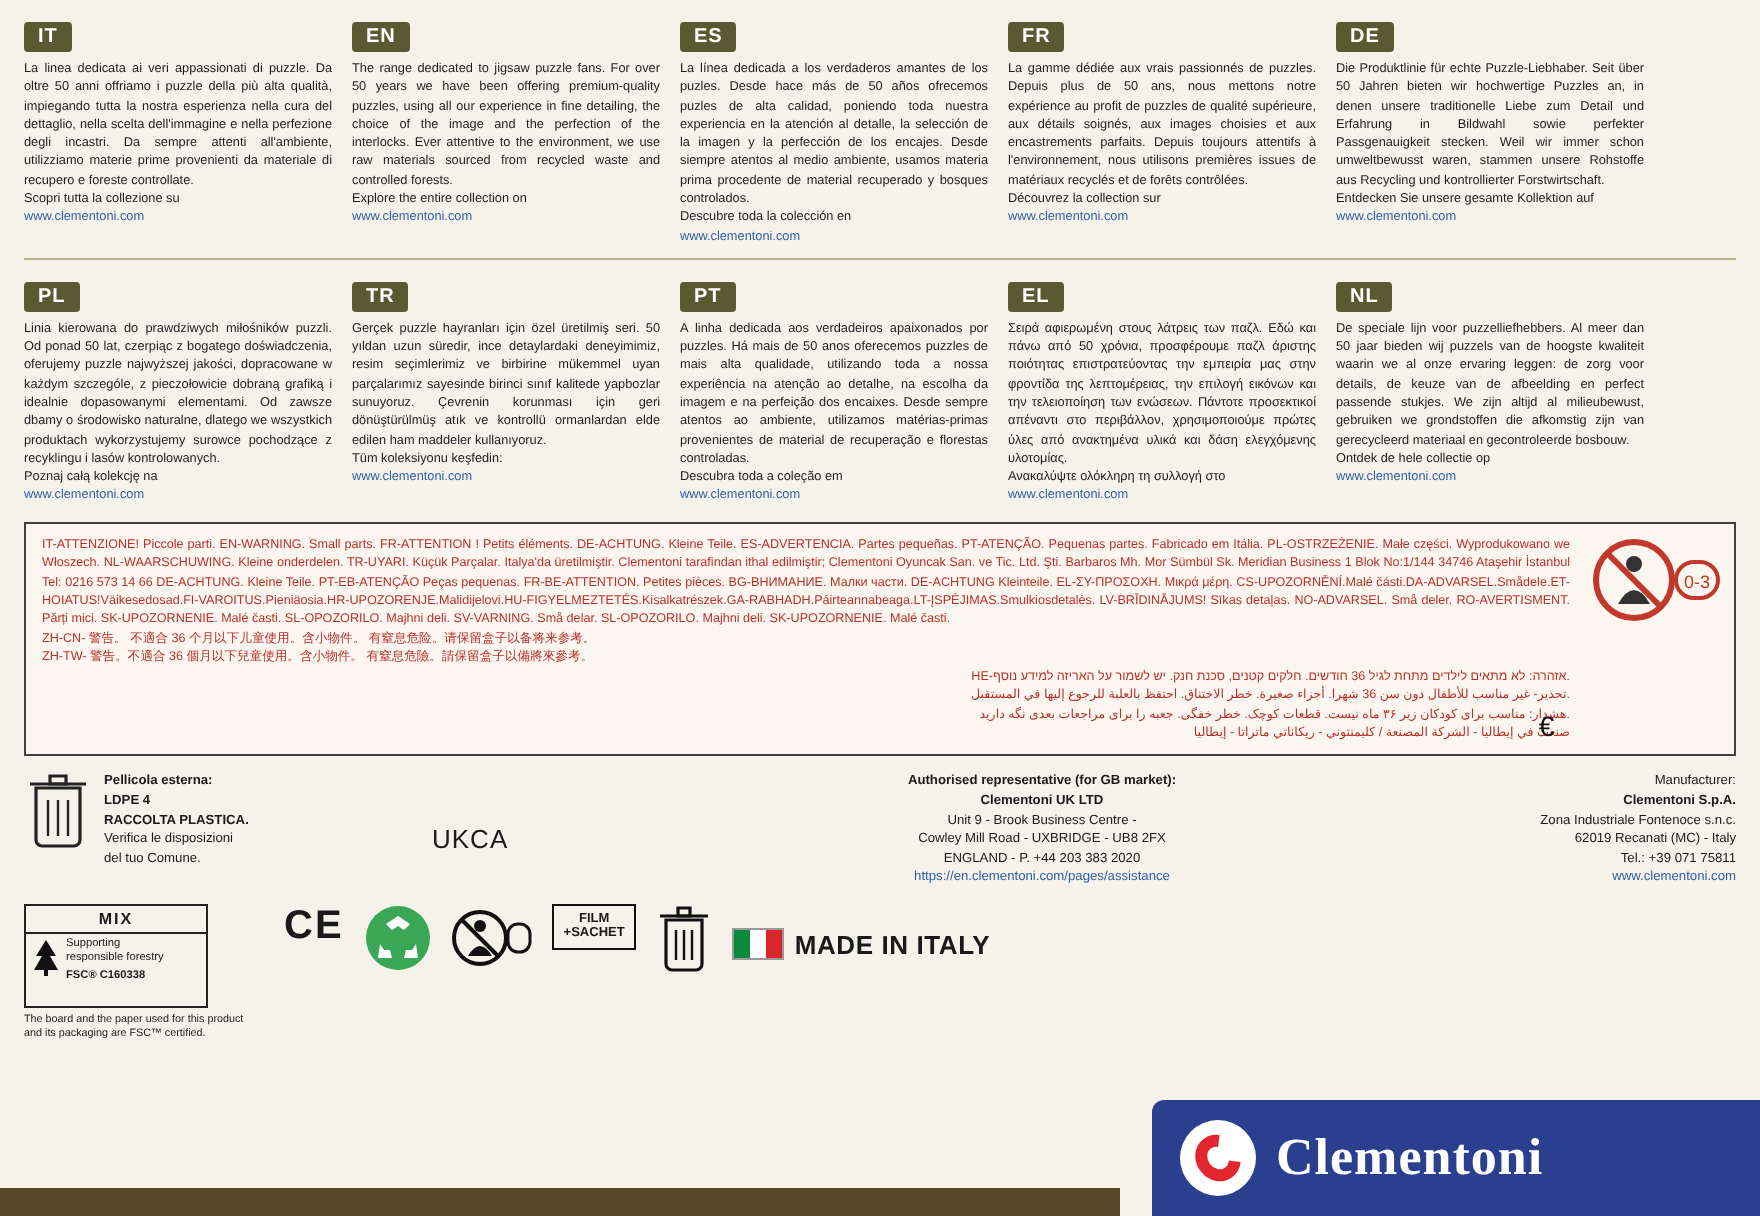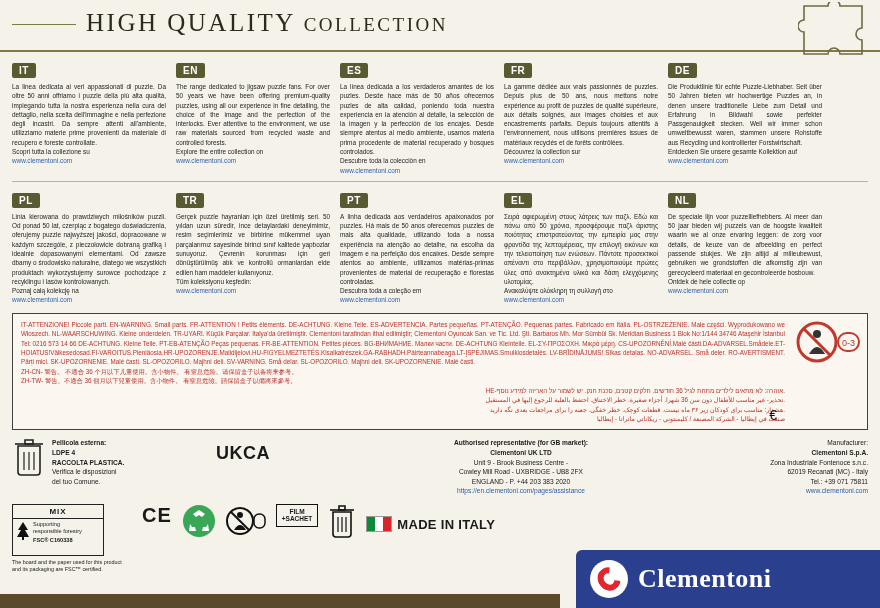--- a/index.html
+++ b/index.html
@@ -129,30 +129,20 @@
   }
   .bottom-bar{
     position:absolute;left:0;bottom:0;width:560px;height:14px;background:#5b4a2a;
   }
 </style>
 </head>
 <body>
 
 <div class="page">
 
-  <div class="header">
-    <div class="header-rule-left"></div>
-    <div class="header-title">
-      <span>HIGH QUALITY</span>
-      <span class="small">COLLECTION</span>
-    </div>
-    <svg class="puzzle-piece" viewBox="0 0 70 56">
-      <path d="M6 4 H30 a6 6 0 0 1 12 0 H64 V26 a6 6 0 0 0 0 12 V52 H42 a6 6 0 0 0-12 0 H6 V30 a6 6 0 0 1 0-12 Z" fill="none" stroke="#6f6b42" stroke-width="1.6"></path>
-    </svg>
-  </div>
 
   <div class="lang-grid">
     <div class="lang-row">
       <div class="lang-cell">
         <span class="lang-tag">IT</span>
         <div class="lang-body">La linea dedicata ai veri appassionati di puzzle. Da oltre 50 anni offriamo i puzzle della più alta qualità, impiegando tutta la nostra esperienza nella cura del dettaglio, nella scelta dell'immagine e nella perfezione degli incastri. Da sempre attenti all'ambiente, utilizziamo materie prime provenienti da materiale di recupero e foreste controllate.</div>
         <div class="lang-body">Scopri tutta la collezione su</div>
         <div class="lang-body lang-link">www.clementoni.com</div>
       </div>
       <div class="lang-cell">
@@ -250,21 +240,21 @@
       <div class="recycle-text">
         <b>Pellicola esterna:</b><br>
         <b>LDPE 4</b><br>
         <b>RACCOLTA PLASTICA.</b><br>
         <span>Verifica le disposizioni</span><br>
         <span>del tuo Comune.</span>
       </div>
     </div>
 
     <div class="col-marks">
-      <div style="font-size:18px;font-weight:bold;letter-spacing:.5px;margin-top:4px;">UKCA</div>
+      <div style="font-size:13px;font-weight:normal;letter-spacing:.5px;margin-top:27px;">UKCA</div>
     </div>
 
     <div class="col-auth">
       <b>Authorised representative (for GB market):</b><br>
       <b>Clementoni UK LTD</b><br>
       <span>Unit 9 - Brook Business Centre -</span><br>
       <span>Cowley Mill Road - UXBRIDGE - UB8 2FX</span><br>
       <span>ENGLAND - P. +44 203 383 2020</span><br>
       <span class="lang-link">https://en.clementoni.com/pages/assistance</span>
     </div>

